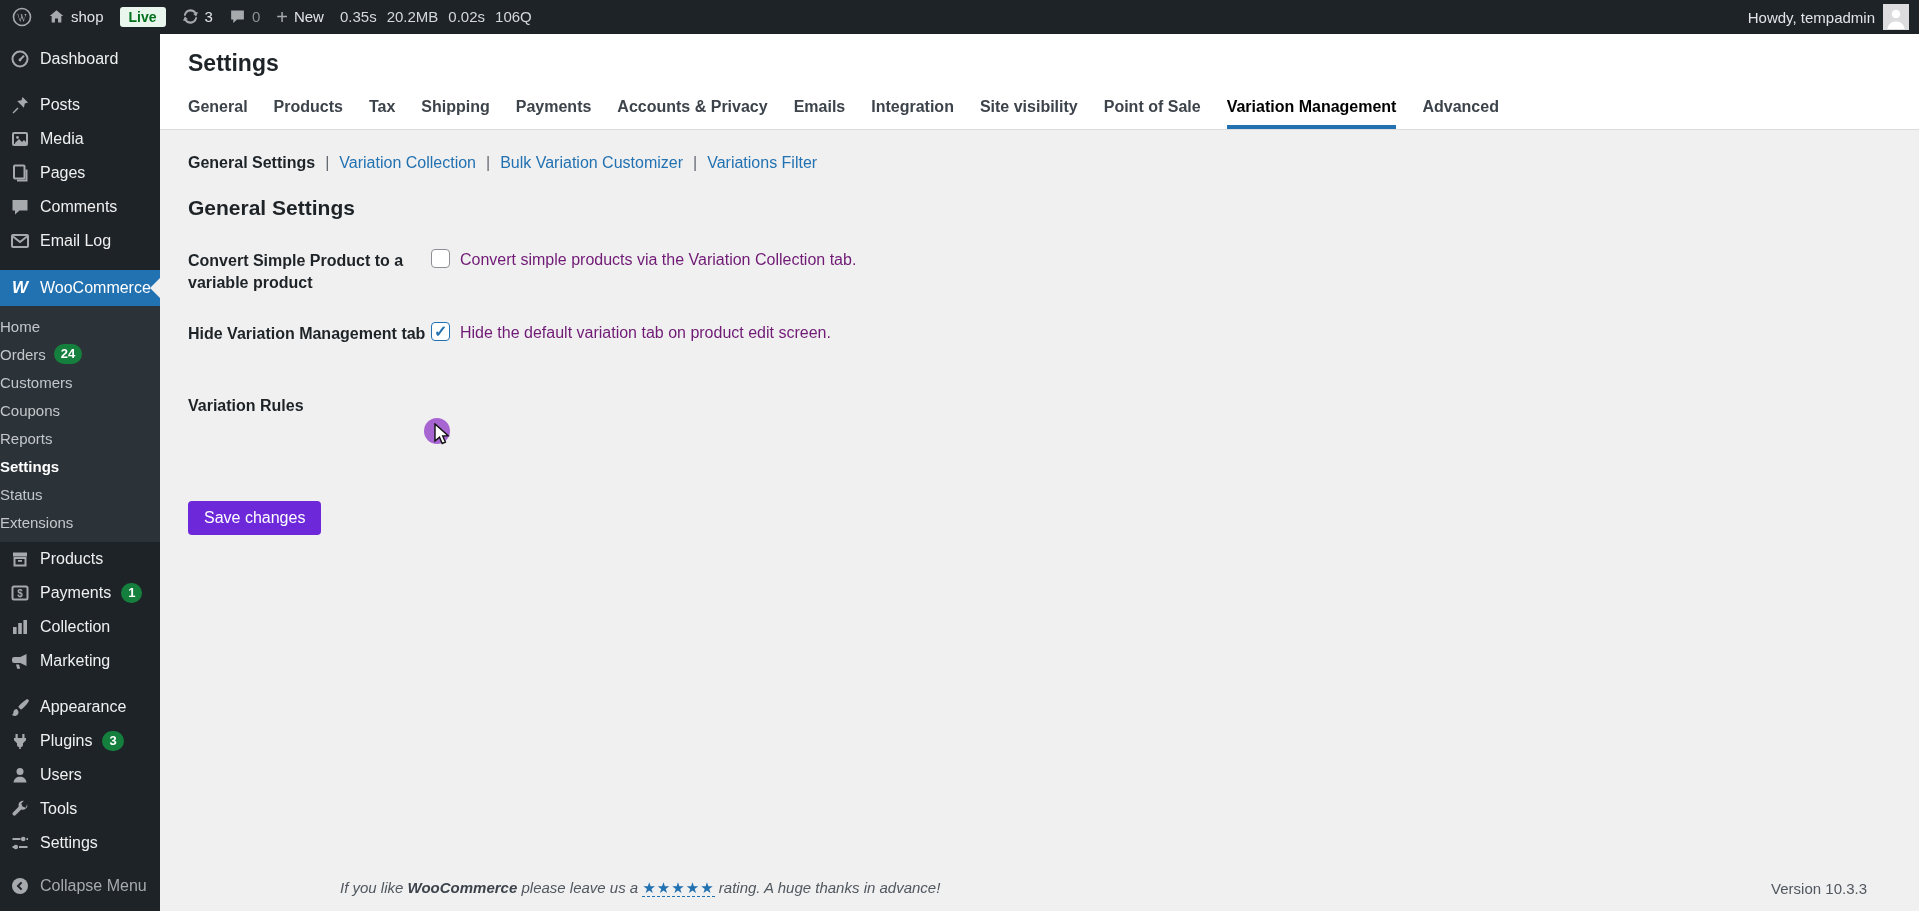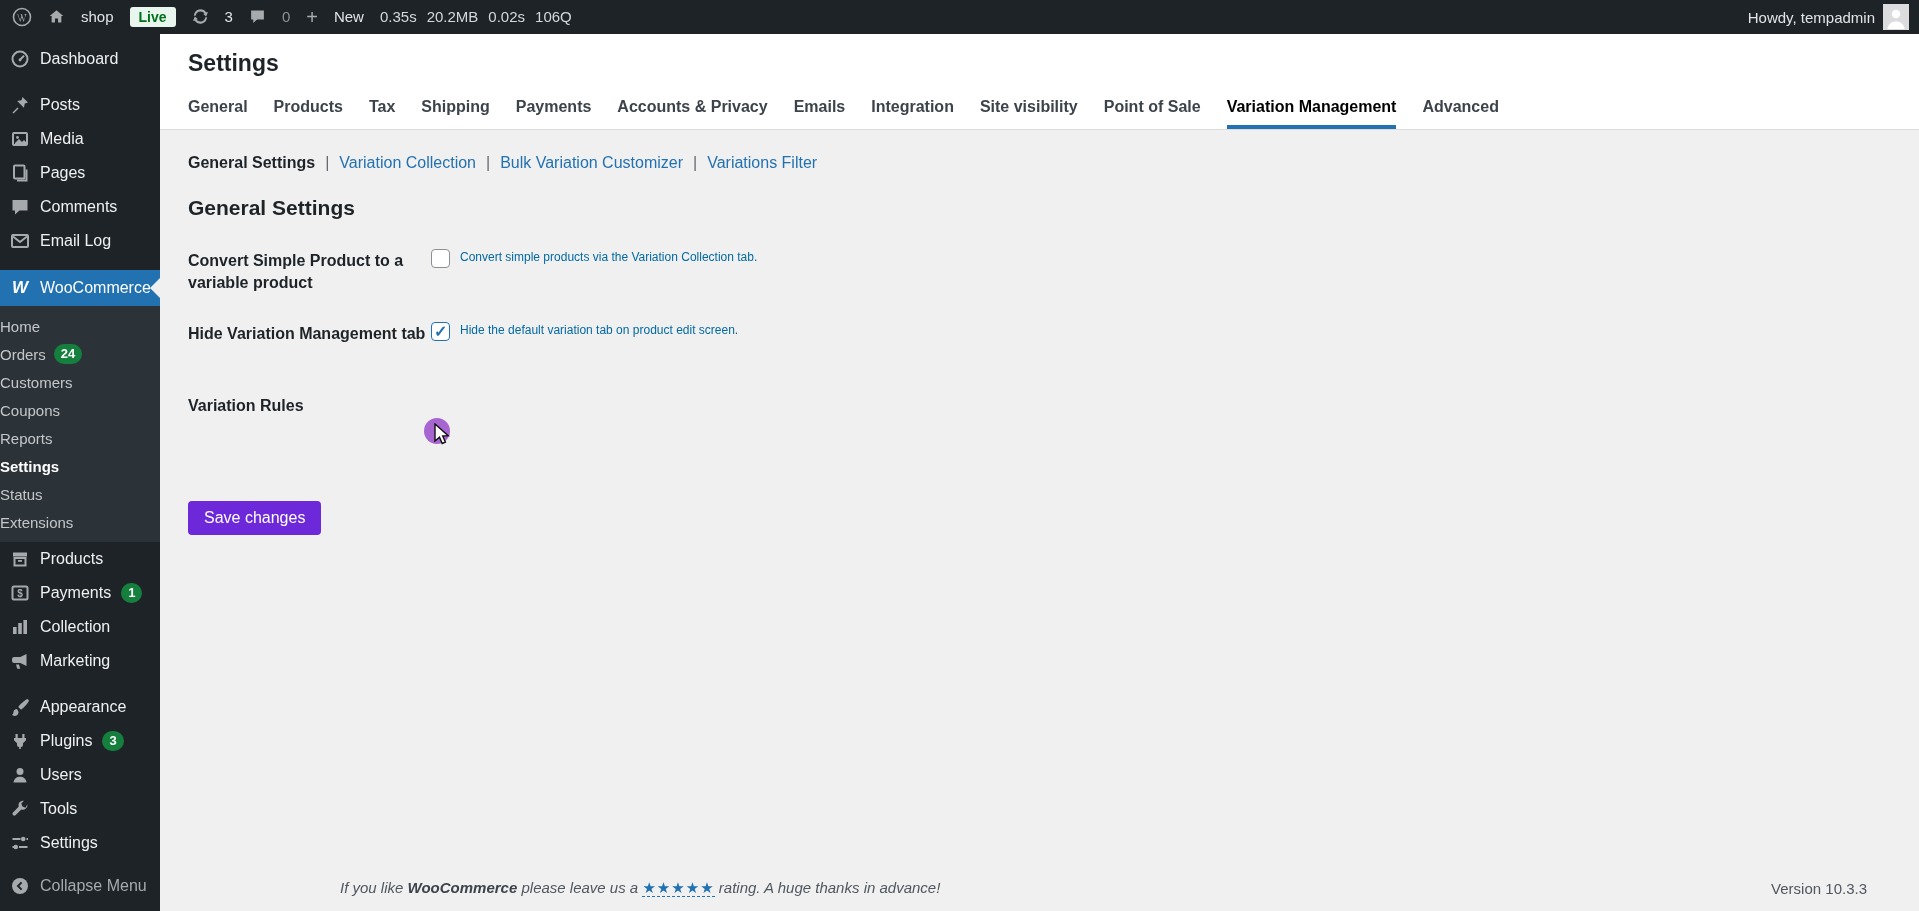--- a/index.html
+++ b/index.html
@@ -2,21 +2,21 @@
 <html><head>
 <meta charset="utf-8">
 <style>
   * { margin:0; padding:0; box-sizing:border-box; }
   html,body { width:1919px; height:911px; overflow:hidden; }
   body { font-family:"Liberation Sans", sans-serif; font-size:16px; background:#f0f0f1; color:#1d2327; position:relative; }
 
   
   .admin-bar { position:fixed; top:0; left:0; right:0; height:34px; background:#1d2327; color:#e2e4e7; display:flex; align-items:center; z-index:50; font-size:15px; }
   .ab-left { display:flex; align-items:center; gap:16px; padding-left:12px; flex:1; }
-  .ab-item { display:flex; align-items:center; gap:16px; color:#e2e4e7; cursor:pointer; }
+  .ab-item { display:flex; align-items:center; gap:6px; color:#e2e4e7; cursor:pointer; }
   .ab-item svg { fill:#a7aaad; }
   .live-badge { background:#e9f6ee; color:#00701c; font-weight:700; font-size:14px; padding:2px 9px; border-radius:3px; line-height:1.2; }
   .dim { color:#8c9196; }
   .ab-stats { display:flex; gap:10px; color:#d5d8db; }
   .ab-right { display:flex; align-items:center; gap:8px; padding-right:10px; }
   .avatar { width:26px; height:26px; background:#dcdcde; display:inline-block; }
   .plus-glyph { font-size:20px; font-weight:400; color:#a7aaad; line-height:1; }
 
   
   .sidebar { position:fixed; top:34px; left:0; bottom:0; width:160px; background:#1d2327; color:#f0f0f1; z-index:40; padding-top:8px; }
@@ -48,21 +48,21 @@
   .subnav .current { color:#1d2327; font-weight:700; }
   .section-title { font-size:21px; font-weight:700; margin-top:24px; color:#1d2327; }
 
   .form-table { margin-top:28px; }
   .form-row { display:flex; margin-bottom:28px; min-height:44px; }
   .form-label { width:243px; font-weight:700; font-size:16px; line-height:1.35; padding-top:2px; color:#1d2327; }
   .form-control { display:flex; align-items:flex-start; gap:10px; padding-top:1px; }
   .checkbox { width:19px; height:19px; border:1.5px solid #8c8f94; border-radius:4px; background:#fff; cursor:pointer; position:relative; flex:0 0 auto; }
   .checkbox.checked { border-color:#2271b1; }
   .checkbox.checked::after { content:"✓"; position:absolute; left:2px; top:-1px; font-size:16px; font-weight:700; color:#2271b1; }
-  .control-desc { font-size:12px; color:#0369a1; line-height:1.3; padding-top:1px; cursor:pointer; }
+  .control-desc { font-size:16px; color:#701a75; line-height:1.3; padding-top:1px; cursor:pointer; }
 
   .save-button { margin-top:36px; background:#6d28d9; color:#fff; border:none; border-radius:4px; padding:8px 16px; font-size:16px; font-family:"Liberation Sans", sans-serif; cursor:pointer; }
 
   
   .footer { position:absolute; bottom:0; left:160px; right:14px; display:flex; justify-content:space-between; align-items:center; padding:10px 38px 14px 20px; font-size:15px; color:#50575e; }
   .footer-left { font-style:italic; }
   .footer-left b { color:#3c434a; }
   .stars-link { color:#2271b1; text-decoration:none; border-bottom:1px dashed #2271b1; cursor:pointer; font-style:normal; letter-spacing:1px; }
   .footer-version { font-style:normal; color:#50575e; }
 

